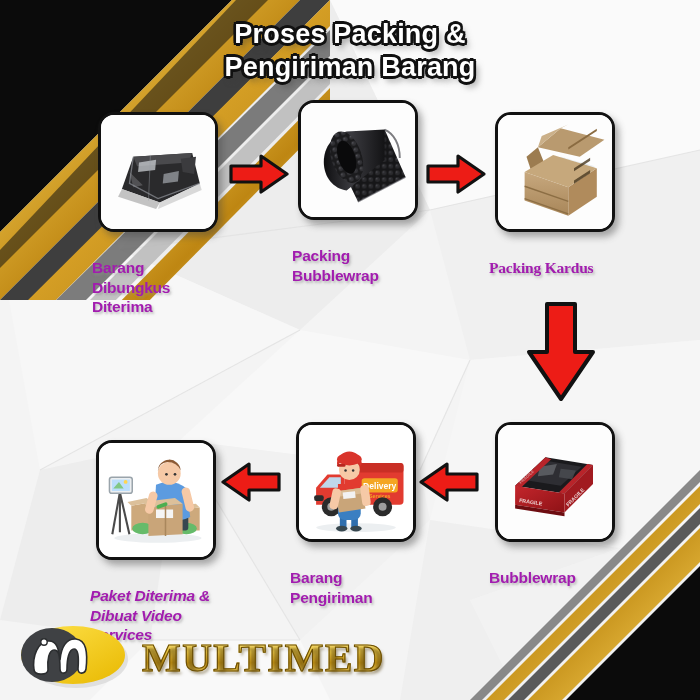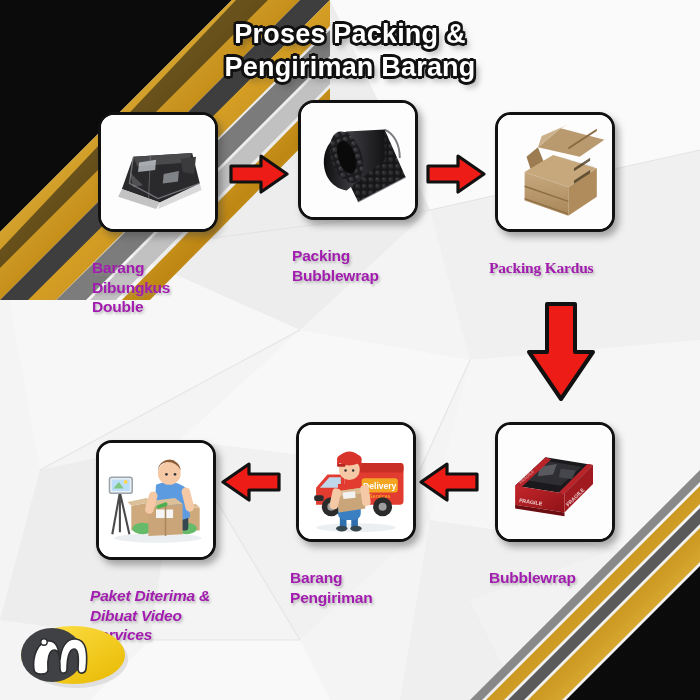--- a/index.html
+++ b/index.html
@@ -179,21 +179,21 @@
         <polygon points="40,50 58,47 57,58 39,60" fill="#c9cdd2" opacity=".75"></polygon>
         <polygon points="66,62 82,59 81,70 65,72" fill="#b9bec4" opacity=".6"></polygon>
         <polygon points="30,60 44,74 34,76" fill="#6d6d70" opacity=".6"></polygon>
         <polygon points="84,46 100,44 98,62 86,60" fill="#3b3b3e"></polygon>
         <path d="M34,44 L30,72 L60,88 L104,72" fill="none" stroke="#8f9298" stroke-width="1.4" opacity=".7"></path>
         <path d="M52,42 L50,90" stroke="#9aa0a6" stroke-width="1" opacity=".45" fill="none"></path>
       </svg>
     </div>
     <div class="caption">
       <div>Barang Dibungkus</div>
-      <div>Double</div>
+      <div>Diterima</div>
     </div>
   </div>
 
   <div class="node" id="node-2">
     <div class="card">
       <svg viewBox="0 0 120 120">
         <defs>
           <pattern id="bub" width="7" height="7" patternUnits="userSpaceOnUse">
             <rect width="7" height="7" fill="#1b1b1d"></rect>
             <circle cx="3.5" cy="3.5" r="2.5" fill="#323236"></circle>
@@ -434,13 +434,14 @@
         </linearGradient>
       </defs>
       <ellipse cx="55" cy="34" rx="52" ry="29" fill="#c9c9c9" opacity=".5" transform="translate(3,3)"></ellipse>
       <ellipse cx="55" cy="33" rx="52" ry="29" fill="url(#ovY)"></ellipse>
       <path d="M3,33 a52,29 0 0 1 52,-29 a52,29 0 0 0 0,58 a52,29 0 0 1 -52,-29 z" fill="#3F4144"></path>
       <ellipse cx="34" cy="33" rx="31" ry="27" fill="#3F4144"></ellipse>
       <path d="M16,48 C14,34 20,20 30,19 C39,18 41,28 42,38 C43,26 48,16 58,17 C68,18 70,30 68,47 C67,52 60,53 60,47 C61,34 60,27 56,27 C51,27 49,37 49,47 C49,52 42,53 42,47 C42,34 41,28 36,28 C31,28 29,38 30,48 C30,53 17,54 16,48 Z" fill="#ffffff" stroke="#2b2d2f" stroke-width="1.6" stroke-linejoin="round"></path>
       <circle cx="26" cy="20" r="3.2" fill="#ffffff" stroke="#2b2d2f" stroke-width="1.4"></circle>
     </svg>
   </div>
+  <div id="brand-word">MULTIMED</div>
 </div>
 
 </body></html>

